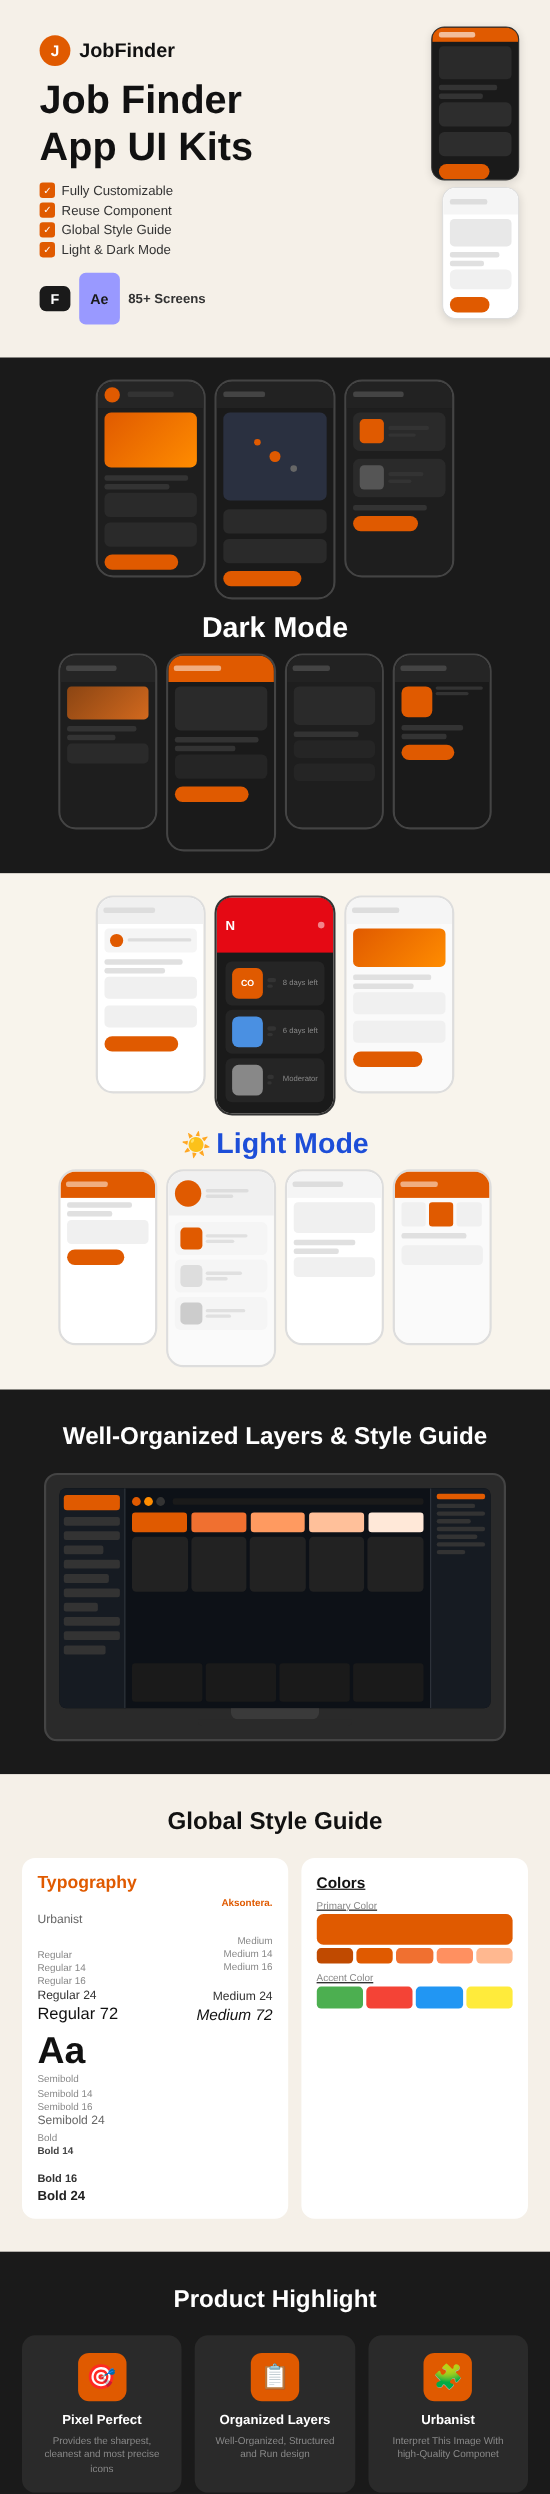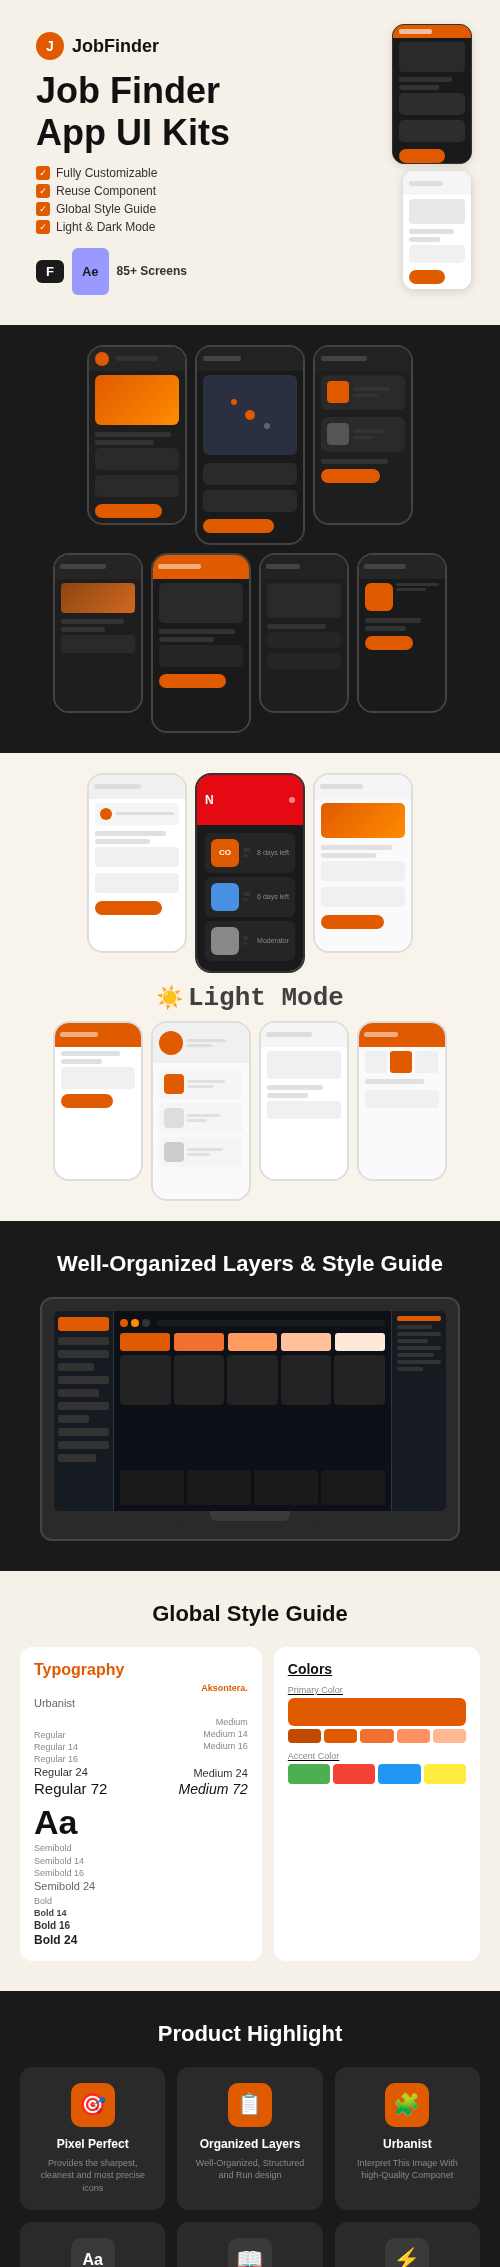--- a/index.html
+++ b/index.html
@@ -386,21 +386,21 @@
       flex-wrap: wrap;
     }
 
     .dark-mode-label, .light-mode-label {
       font-size: 26px;
       font-weight: 900;
       text-align: center;
       margin: 10px 0 6px;
     }
     .dark-mode-label { color: white; }
-    .light-mode-label { color: #404040; font-family: Liberation Mono, monospace; }
+    .light-mode-label { color: #1d4ed8; }
 
     .sun-emoji { font-size: 22px; }
   </style>
 </head>
 <body>
 
 <div class="header-section">
   <div class="hero-with-phones">
     <div class="hero-left">
       <div class="logo-row">
@@ -532,20 +532,21 @@
               <div style="height:3px;background:#333;border-radius:2px;width:45%;"></div>
             </div>
           </div>
           <div class="sf-line" style="width:80%;background:#333;"></div>
           <div class="sf-btn" style="background:#e05a00;width:70%;"></div>
         </div>
       </div>
     </div>
   </div>
 
+  <div class="dark-mode-label">Dark Mode</div>
 
   <div class="dark-phones-area" style="margin-top:8px;">
 
     <div class="dp dp-sm">
       <div class="screen-fill" style="background:#1e1e1e;">
         <div class="sf-header" style="background:#252525;padding:5px;">
           <div class="sf-line" style="width:60%;background:#444;"></div>
         </div>
         <div class="sf-body">
           <div style="height:30px;background:linear-gradient(135deg,#8B4513,#D2691E);border-radius:4px;margin-bottom:3px;"></div>
@@ -862,21 +863,21 @@
           <div style="font-size:11px;color:#333;margin-bottom:2px;">Medium 24</div>
           <div style="font-size:14px;font-weight:500;color:#111;font-style:italic;">Medium 72</div>
         </div>
       </div>
       <div style="font-size:34px;font-weight:900;color:#111;line-height:1;margin:8px 0 4px;">Aa</div>
       <div style="font-size:9px;color:#888;margin-bottom:3px;">Semibold</div>
       <div style="font-size:9px;color:#888;margin-bottom:2px;">Semibold 14</div>
       <div style="font-size:9px;color:#888;margin-bottom:2px;">Semibold 16</div>
       <div style="font-size:11px;color:#666;margin-bottom:2px;">Semibold 24</div>
       <div style="font-size:9px;color:#888;margin-top:4px;margin-bottom:2px;">Bold</div>
-      <div style="font-size:9px;font-weight:700;color:#444;margin-bottom:2px;">Bold 14</div>
+      <div style="font-size:9px;font-weight:700;color:#444;margin-bottom:16px;">Bold 14</div>
       <div style="font-size:10px;font-weight:700;color:#333;margin-bottom:2px;">Bold 16</div>
       <div style="font-size:12px;font-weight:700;color:#222;">Bold 24</div>
     </div>
 
     <div class="colors-card">
       <h3>Colors</h3>
       <div class="color-group">
         <div class="color-group-label">Primary Color</div>
         <div class="color-swatch-tall" style="background:#e05a00;"></div>
         <div class="color-swatch-row">

